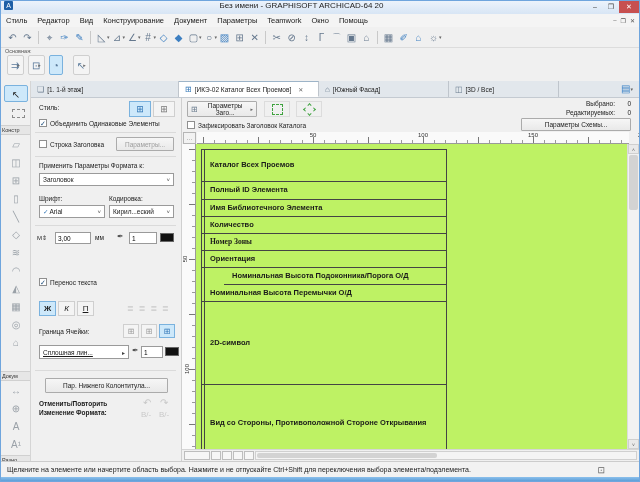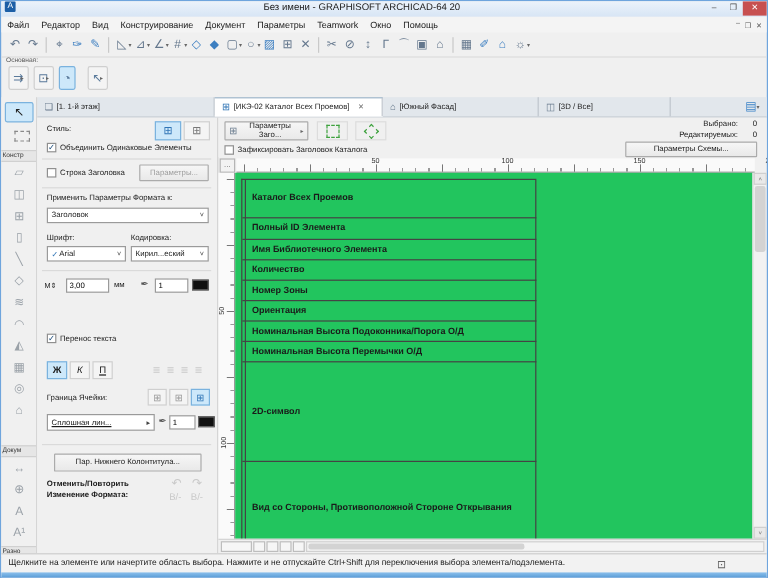--- a/index.html
+++ b/index.html
@@ -87,21 +87,21 @@
      background:repeating-linear-gradient(to right,#999 0 1px,transparent 1px 11px);}
   #hruler .major{position:absolute;bottom:0;left:6px;right:0;height:6px;
      background:repeating-linear-gradient(to right,#777 0 1px,transparent 1px 55px);}
   .hnum{position:absolute;top:0;font-size:6px;color:#333;transform:translateX(-50%);}
   #vruler{top:143px;left:181px;width:14px;bottom:32px;background:#fafafa;border-right:1px solid #9a9a9a;}
   #vruler .minor{position:absolute;right:0;top:5px;bottom:0;width:3px;
      background:repeating-linear-gradient(to bottom,#999 0 1px,transparent 1px 11px);}
   #vruler .major{position:absolute;right:0;top:5px;bottom:0;width:6px;
      background:repeating-linear-gradient(to bottom,#777 0 1px,transparent 1px 55px);}
   .vnum{position:absolute;left:0px;font-size:6px;color:#333;transform:rotate(-90deg);}
-  #canvas{top:143px;left:195px;width:433px;bottom:32px;background:#22c55e;overflow:hidden;}
+  #canvas{top:143px;left:195px;width:433px;bottom:32px;background:#bef264;overflow:hidden;}
   
   #table{position:absolute;left:5px;top:5px;width:246px;border-top:1px solid #444;
          border-left:1px solid #444;}
   #table:before{content:"";position:absolute;left:2px;top:0;bottom:0;width:1px;background:#444;}
   #table:after{content:"";position:absolute;right:0;top:0;bottom:0;width:1px;background:#444;}
   .trow{position:relative;border-bottom:1px solid #444;display:flex;align-items:center;
         padding-left:8px;font-size:7.5px;font-weight:bold;line-height:1.15;}
   
   #vscroll{top:143px;right:1px;width:11px;bottom:32px;background:#f2f2f2;border-left:1px solid #dcdcdc;}
   .sarrow{position:absolute;left:0;width:11px;height:10px;font-size:5px;color:#666;
@@ -128,21 +128,21 @@
 
   <div id="titlebar" class="abs">
     <div id="appicon">A</div>
     <div id="title">Без имени - GRAPHISOFT ARCHICAD-64 20</div>
     <div class="wbtn">–</div>
     <div class="wbtn">❐</div>
     <div class="wbtn close">✕</div>
   </div>
 
   <div id="menubar" class="abs">
-    <span class="mitem">Файл</span>
+    <span class="mitem">Стиль</span>
     <span class="mitem">Редактор</span>
     <span class="mitem">Вид</span>
     <span class="mitem">Конструирование</span>
     <span class="mitem">Документ</span>
     <span class="mitem">Параметры</span>
     <span class="mitem">Teamwork</span>
     <span class="mitem">Окно</span>
     <span class="mitem">Помощь</span>
     <span id="menuwin">
       <span>–</span>
@@ -381,23 +381,23 @@
     <span class="vnum" style="top:112px;">50</span>
     <span class="vnum" style="top:222px;">100</span>
   </div>
 
   <div id="canvas" class="abs">
     <div id="table">
       <div class="trow" style="height:32px;">Каталог Всех Проемов</div>
       <div class="trow" style="height:18px;">Полный ID Элемента</div>
       <div class="trow" style="height:17px;">Имя Библиотечного Элемента</div>
       <div class="trow" style="height:17px;">Количество</div>
-      <div class="trow" style="height:17px;">Номер Зоны</div>
+      <div class="trow" style="height:17px;font-family:Liberation Serif, serif;">Номер Зоны</div>
       <div class="trow" style="height:17px;">Ориентация</div>
-      <div class="trow" style="height:17px;">Номинальная Высота Подоконника/Порога О/Д</div>
+      <div class="trow" style="height:17px;margin-left:22px;">Номинальная Высота Подоконника/Порога О/Д</div>
       <div class="trow" style="height:17px;">Номинальная Высота Перемычки О/Д</div>
       <div class="trow" style="height:83px;">2D-символ</div>
       <div class="trow" style="height:78px;padding-right:20px;">Вид со Стороны, Противоположной Стороне Открывания</div>
     </div>
   </div>
 
   <div id="vscroll" class="abs">
     <div class="sarrow" style="top:0;">˄</div>
     <div id="vthumb"></div>
     <div class="sarrow" style="bottom:0;">˅</div>

